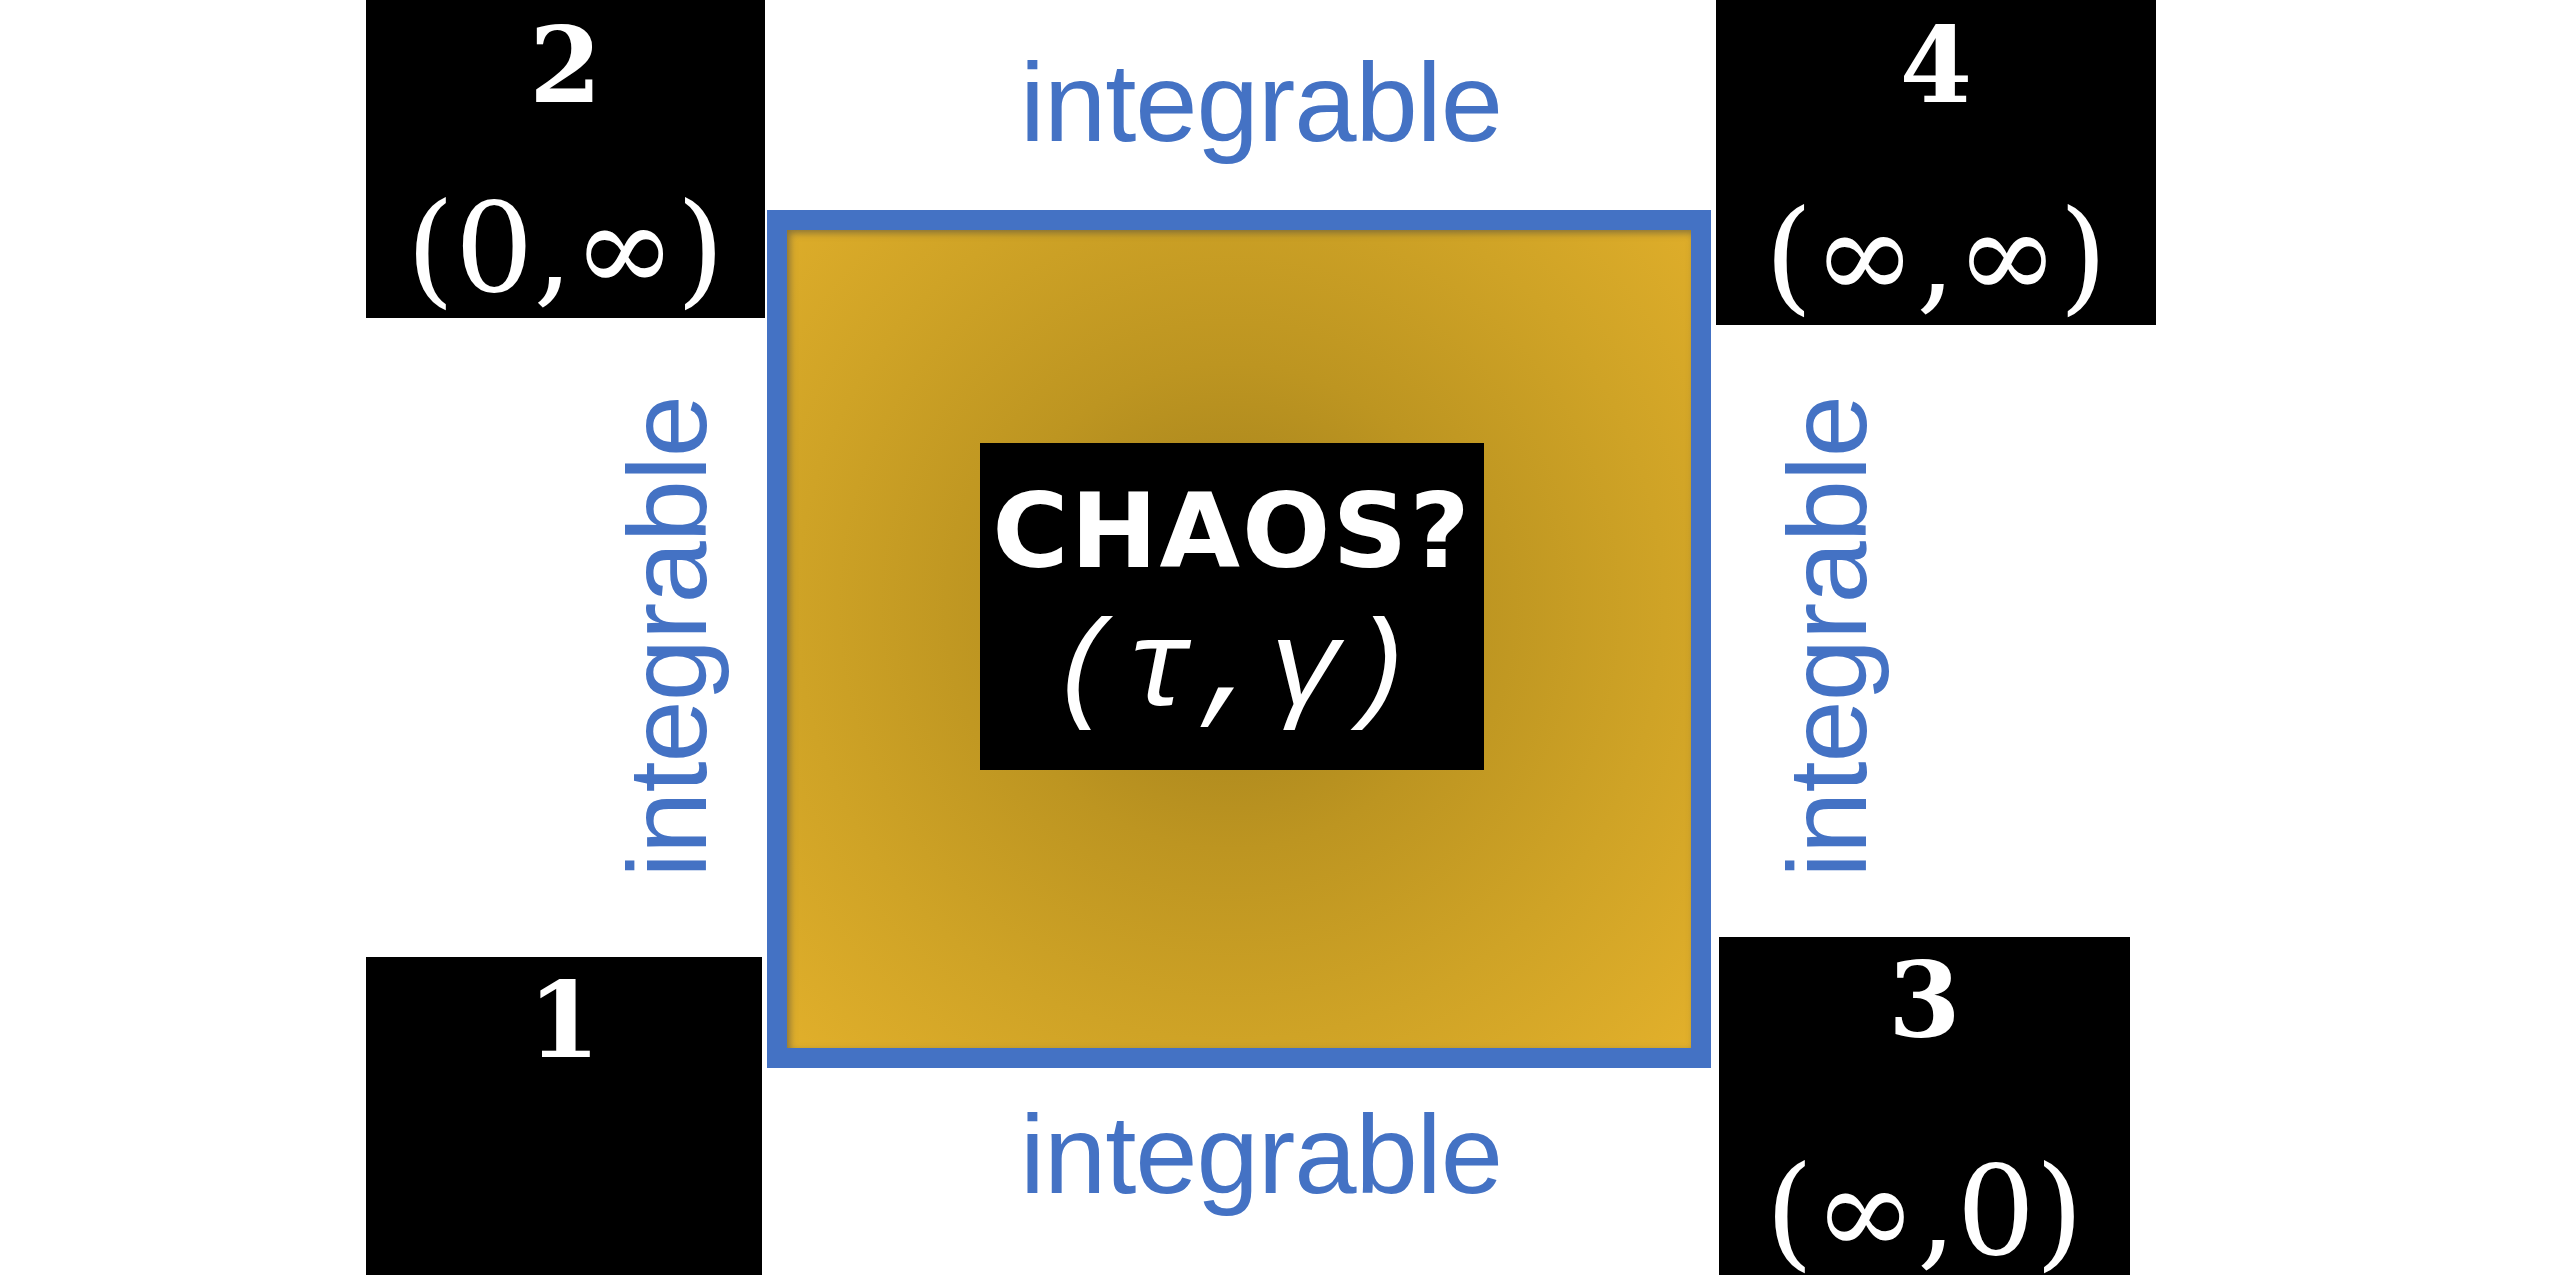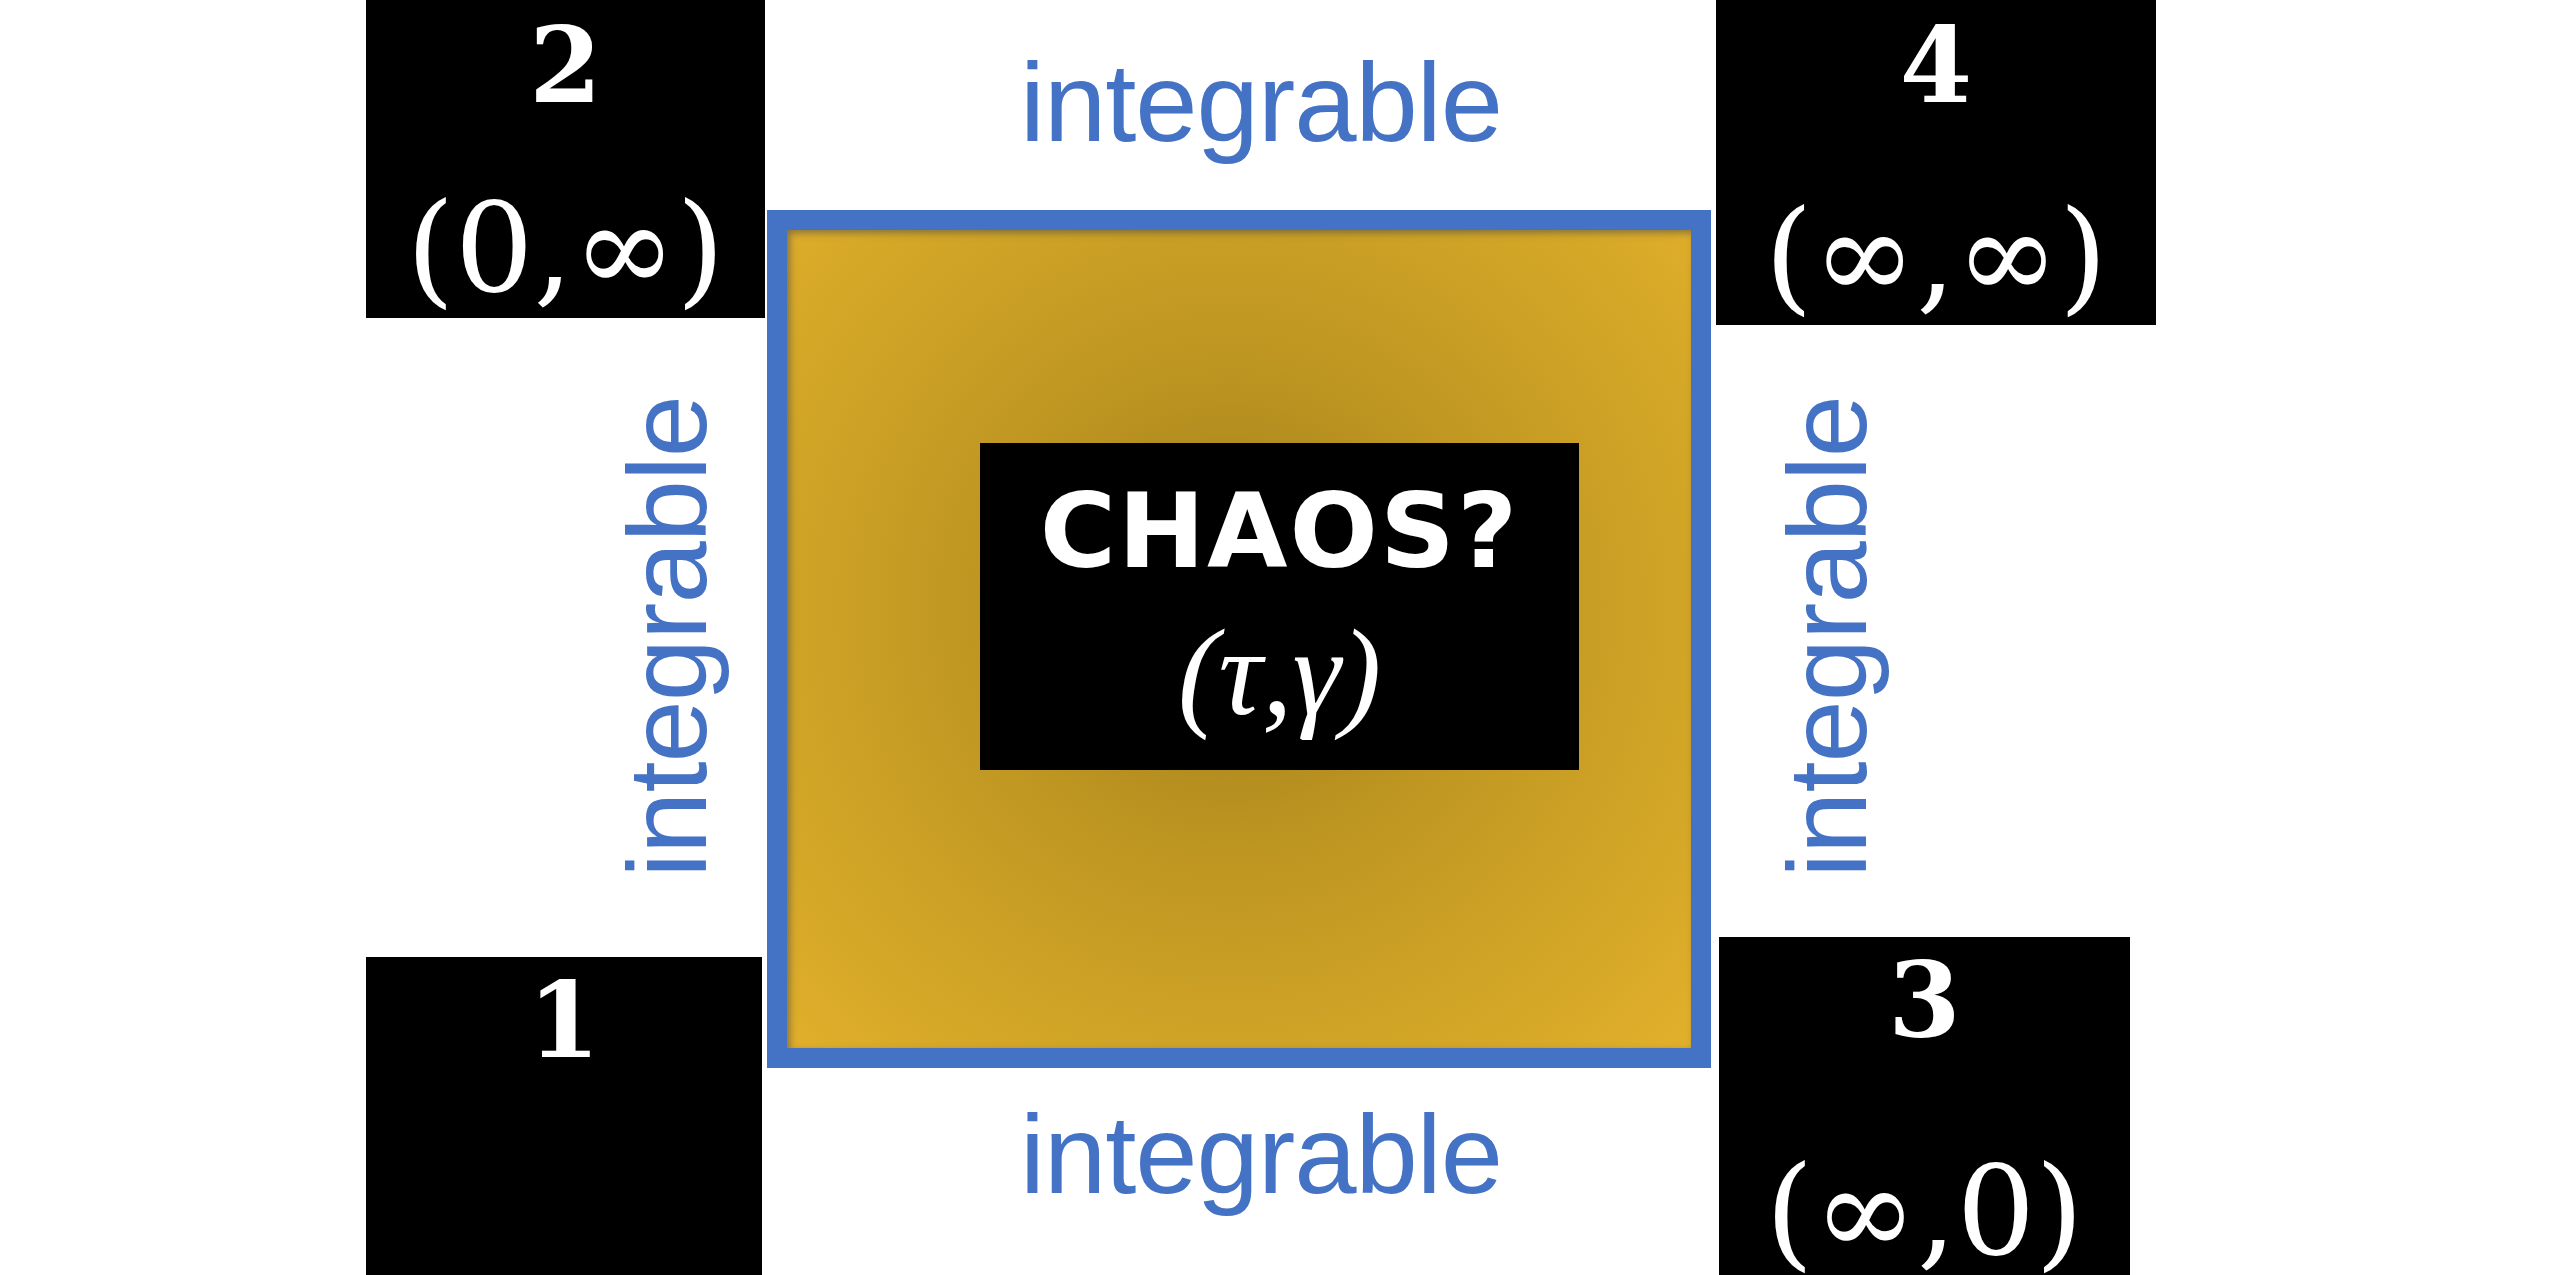--- a/index.html
+++ b/index.html
@@ -21,31 +21,31 @@
   .param-square{
     position:absolute;left:767px;top:210px;width:944px;height:858px;
     border:20px solid var(--accent-blue);
     background:radial-gradient(circle at 49% 46%,
        var(--gold-inner) 0%, var(--gold-deep) 38%, var(--gold-mid) 68%, var(--gold-outer) 100%);
     box-shadow:inset 3px 3px 7px rgba(70,70,70,.55);
   }
 
   
   .chaos-box{
-    position:absolute;left:980px;top:443px;width:599px;height:327px;
+    position:absolute;left:980px;top:443px;width:504px;height:327px;
     background:var(--box-bg);color:var(--text-white);
     display:flex;flex-direction:column;align-items:center;justify-content:space-evenly;
     padding:6px 0;
   }
   .chaos-question{
     font-family:"DejaVu Sans",sans-serif;font-weight:bold;
     font-size:104px;line-height:1;letter-spacing:2px;
   }
   .chaos-params{
-    font-family:Liberation Serif, serif;font-style:italic;
+    font-family:Liberation Mono, monospace;font-style:italic;
     font-size:122px;line-height:1;
   }
 
   
   .corner-box{
     position:absolute;background:var(--box-bg);color:var(--text-white);
     display:flex;flex-direction:column;align-items:center;justify-content:space-between;
     text-align:center;
   }
   .corner-num{

